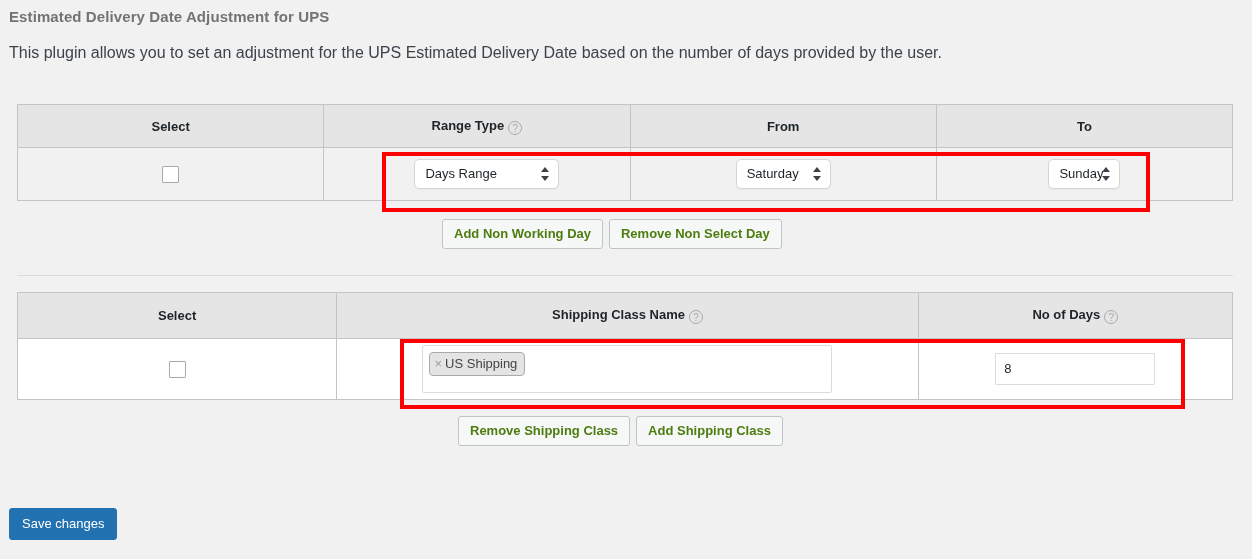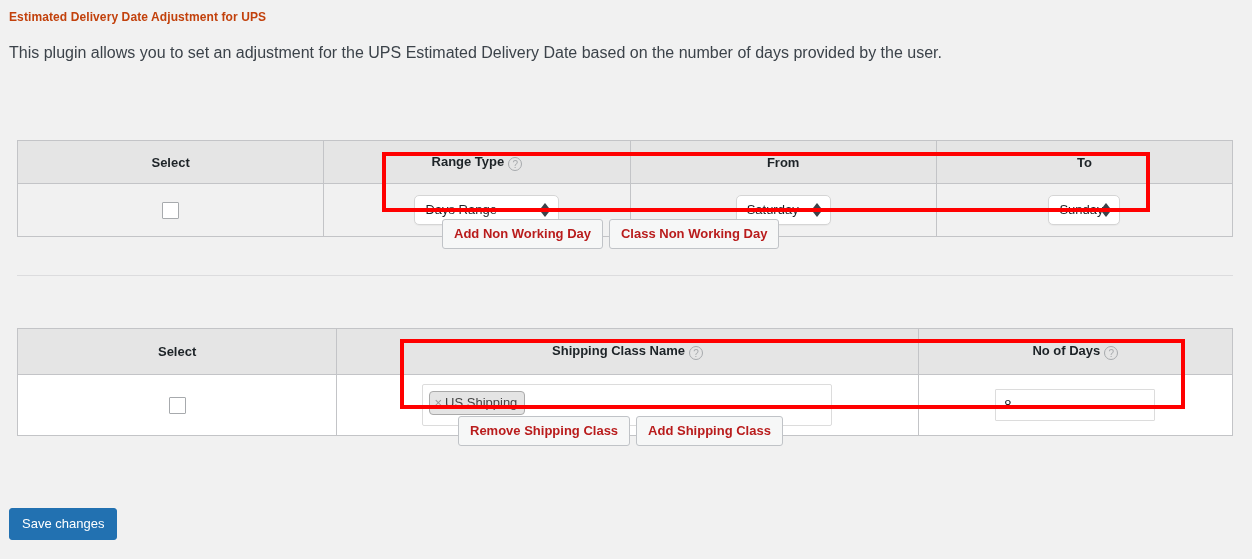--- a/index.html
+++ b/index.html
@@ -23,23 +23,23 @@
     height: 559px;
     box-sizing: border-box;
     padding: 0;
   }
 
   
   .page-title {
     position: absolute;
     left: 9px;
     top: 7px;
-    font-size: 12px;
+    font-size: 15px;
     font-weight: bold;
-    color: #c2410c;
+    color: #737373;
     letter-spacing: 0.1px;
     line-height: 20px;
     white-space: nowrap;
   }
   .page-desc {
     position: absolute;
     left: 9px;
     top: 44px;
     font-size: 16px;
     color: #3c434a;
@@ -47,21 +47,20 @@
     white-space: nowrap;
   }
 
   
   .wp-table {
     position: absolute;
     border-collapse: collapse;
     table-layout: fixed;
     background: #f1f1f1;
     border: 1px solid #c3c4c7;
-    margin-top: 36px;
   }
   .wp-table th {
     background: #e5e5e5;
     border: 1px solid #c3c4c7;
     font-size: 13px;
     font-weight: bold;
     color: #1d2327;
     text-align: center;
     padding: 0;
     height: 42px;
@@ -174,21 +173,21 @@
   .sel-from       { width: 95px;  }
   .sel-to         { width: 72px;  }
 
   .cell-left-pad { text-align: left; padding-left: 22px; }
 
   
   .select2-box {
     display: inline-block;
     box-sizing: border-box;
     width: 410px;
-    height: 42px;
+    height: 48px;
     background: #ffffff;
     border: 1px solid #dcdcdc;
     border-radius: 2px;
     text-align: left;
     padding: 6px 6px;
     vertical-align: middle;
   }
   .select2-chip {
     display: inline-block;
     background: #e4e4e4;
@@ -226,21 +225,21 @@
   
   .btn-row {
     position: absolute;
     display: flex;
     gap: 6px;
   }
   .btn-secondary {
     background: #f6f7f7;
     border: 1px solid #c0c3c7;
     border-radius: 3px;
-    color: #b91c1c;
+    color: #4d7c0f;
     font-family: "Liberation Sans", sans-serif;
     font-size: 13px;
     font-weight: bold;
     line-height: 1;
     padding: 7px 11px 8px;
     cursor: pointer;
     white-space: nowrap;
   }
 
   #btnrow-non-working { left: 442px; top: 219px; }
@@ -347,21 +346,21 @@
                 <i class="down"></i>
               </span>
           </span>
         </td>
       </tr>
     </tbody>
   </table>
 
   <div id="btnrow-non-working" class="btn-row">
     <button class="btn-secondary">Add Non Working Day</button>
-    <button class="btn-secondary">Class Non Working Day</button>
+    <button class="btn-secondary">Remove Non Select Day</button>
   </div>
 
   <div class="divider"></div>
 
   <table id="table-shipping-classes" class="wp-table">
     <colgroup>
       <col style="width:319px">
       <col style="width:581px">
       <col style="width:314px">
     </colgroup>

